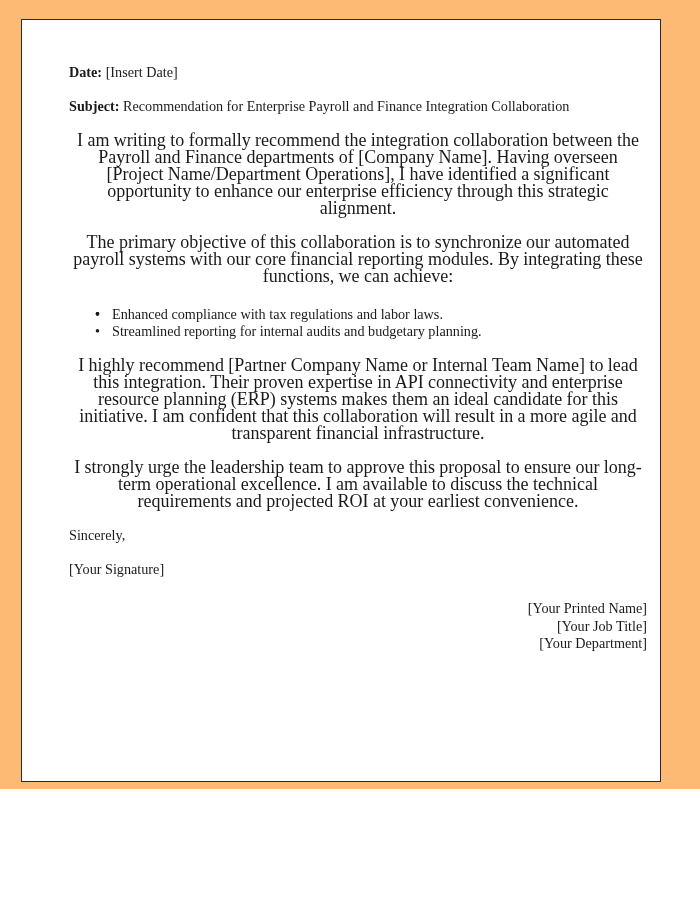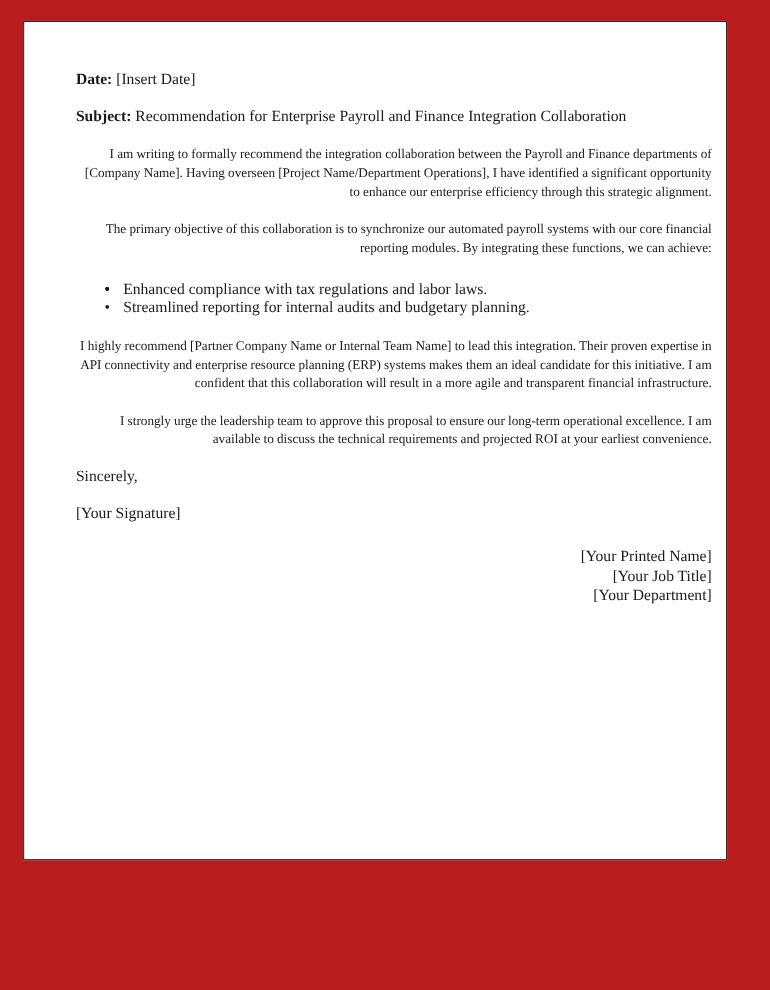--- a/index.html
+++ b/index.html
@@ -10,22 +10,22 @@
   body {
     width: 700px;
     height: 900px;
     font-family: "Liberation Serif", "DejaVu Serif", serif;
     color: #1a1a1a;
     -webkit-font-smoothing: antialiased;
   }
   .page-canvas {
     position: relative;
     width: 700px;
-    height: 900px;
-    background: #b91c1c;
+    height: 789px;
+    background: #fdba74;
     overflow: hidden;
   }
   .page-border {
     position: absolute;
     left: 21px;
     top: 19px;
     width: 640px;
     height: 763px;
     border: 1.3px solid #2b2b2b;
     box-sizing: border-box;
@@ -37,24 +37,24 @@
     top: 44px;
     width: 578px;
   }
   .line-block {
     font-size: 14.2px;
     line-height: 17px;
     margin: 0 0 17px 0;
     text-align: left;
   }
   .para {
-    font-size: 12px;
+    font-size: 18px;
     line-height: 17px;
     margin: 0 0 17px 0;
-    text-align: right;
+    text-align: center;
     word-spacing: -0.1px;
   }
   .para:last-child { margin-bottom: 0; }
   .lbl-bold {
     font-weight: bold;
   }
   ul.bullets {
     list-style: none;
     margin: 0 0 17px 0;
     padding: 0;

